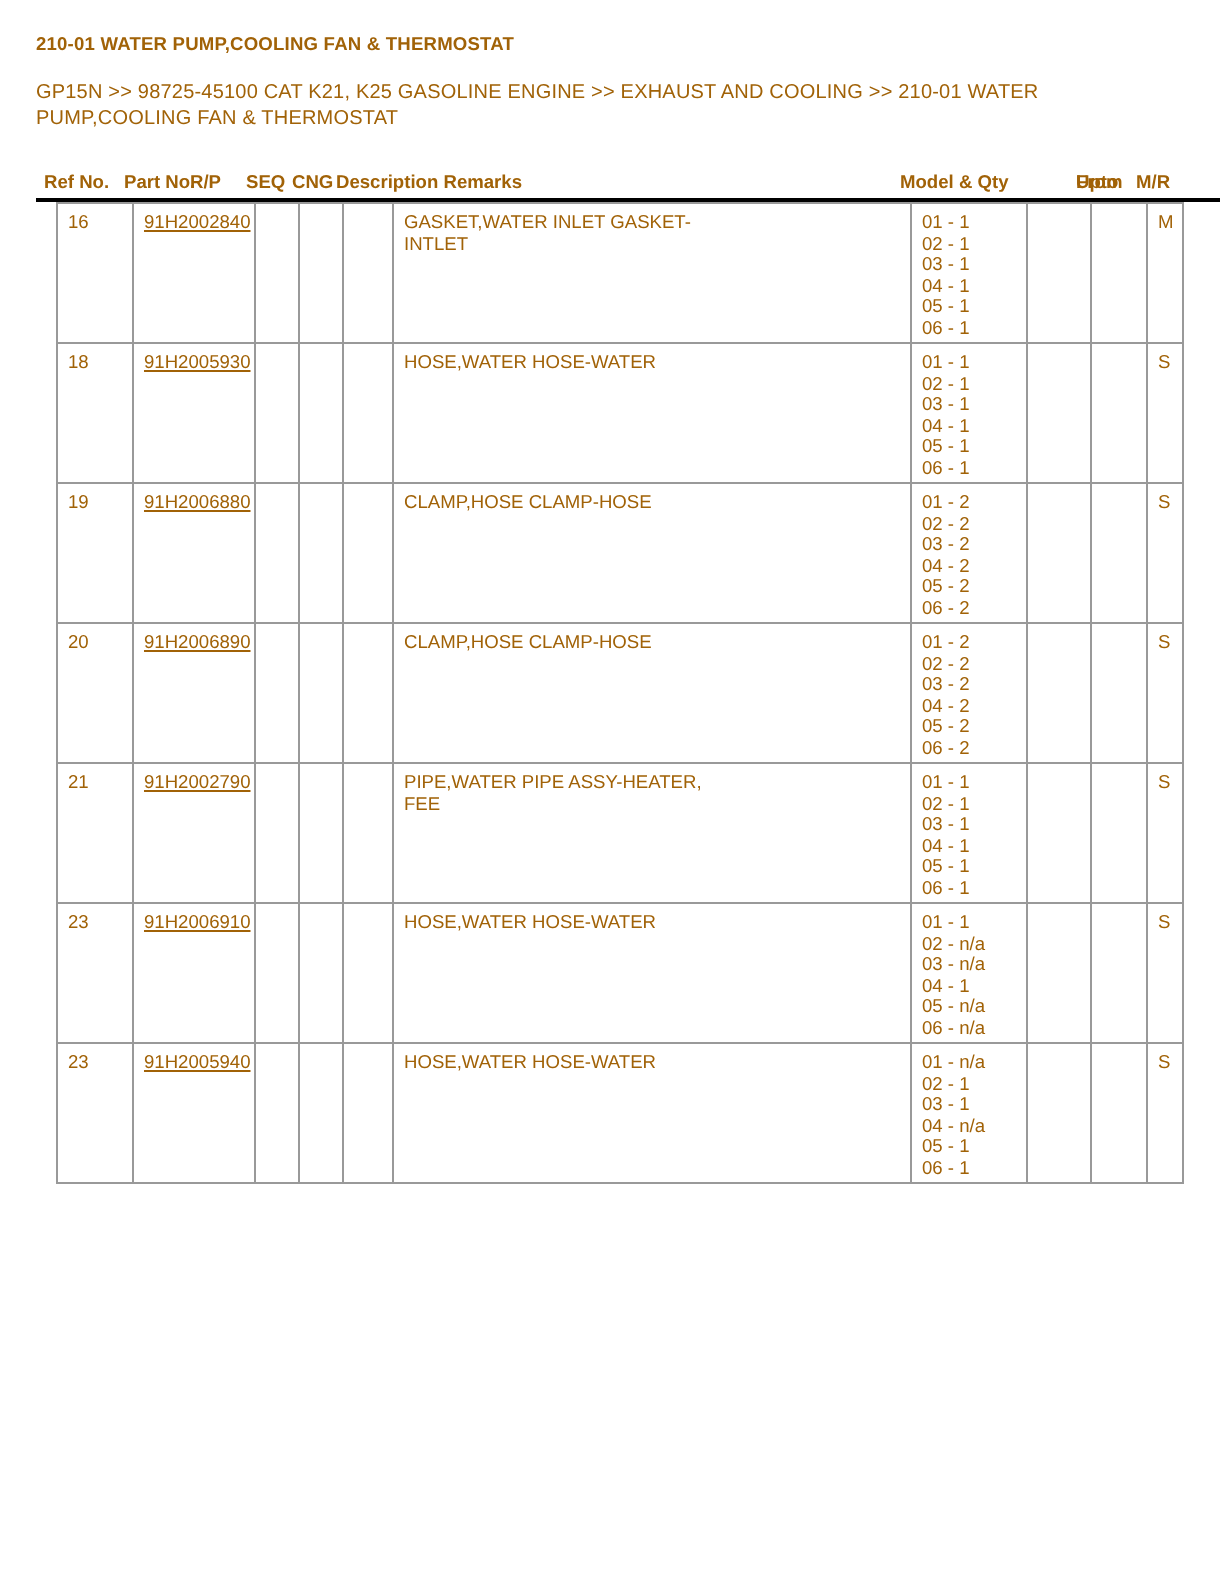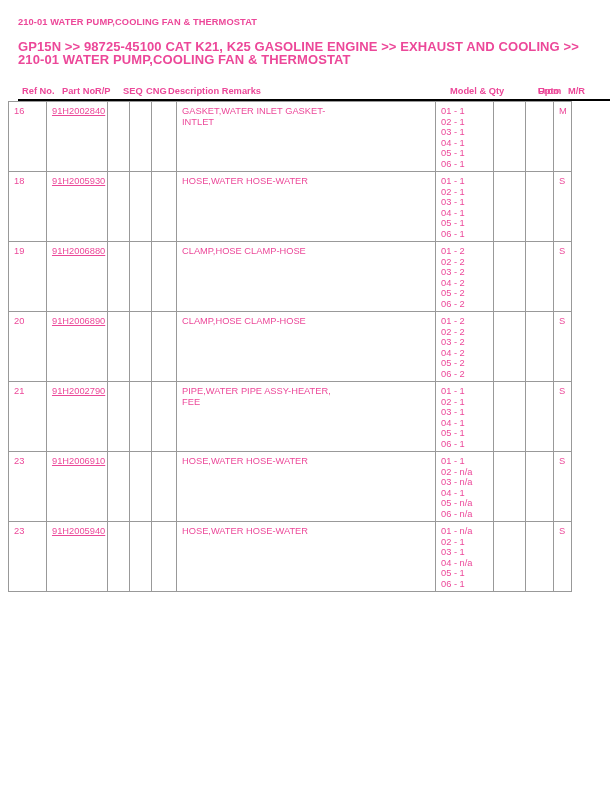--- a/index.html
+++ b/index.html
@@ -3,40 +3,40 @@
 <meta charset="utf-8">
 <style>
   * { margin: 0; padding: 0; box-sizing: border-box; }
   html, body { background: #e8e8e8; }
   .page {
     position: relative;
     width: 612px;
     height: 792px;
     background: #ffffff;
     font-family: "Liberation Sans", sans-serif;
-    color: #ec4899;
+    color: #a16207;
     margin: 0 auto;
     overflow: hidden;
   }
   .doc-title {
     position: absolute;
     left: 18px;
     top: 17px;
     font-size: 9.3px;
     font-weight: bold;
     letter-spacing: 0.1px;
     white-space: nowrap;
   }
   .doc-breadcrumb {
     position: absolute;
     left: 18px;
     top: 40px;
     width: 572px;
-    font-size: 13px;
-    font-weight: bold;
+    font-size: 10px;
+    font-weight: normal;
     line-height: 13px;
     letter-spacing: 0.1px;
   }
   .col-headers {
     position: absolute;
     left: 0;
     top: 86px;
     width: 544px;
     height: 12px;
     font-size: 9.3px;
@@ -56,21 +56,21 @@
   .header-rule {
     position: absolute;
     left: 18px;
     top: 99px;
     width: 592px;
     height: 2px;
     background: #000000;
   }
   table.parts {
     position: absolute;
-    left: 8px;
+    left: 28px;
     top: 101px;
     width: 563px;
     border-collapse: collapse;
     table-layout: fixed;
   }
   table.parts td {
     border: 1px solid #999999;
     vertical-align: top;
     font-size: 9.3px;
     line-height: 10.5px;

